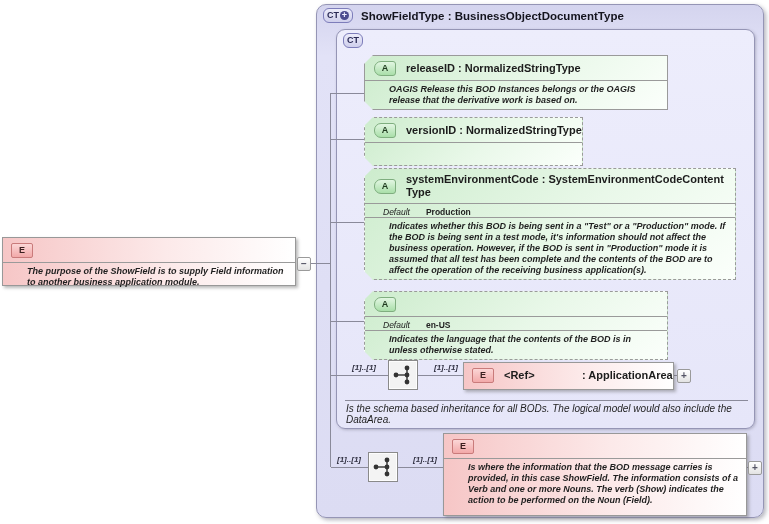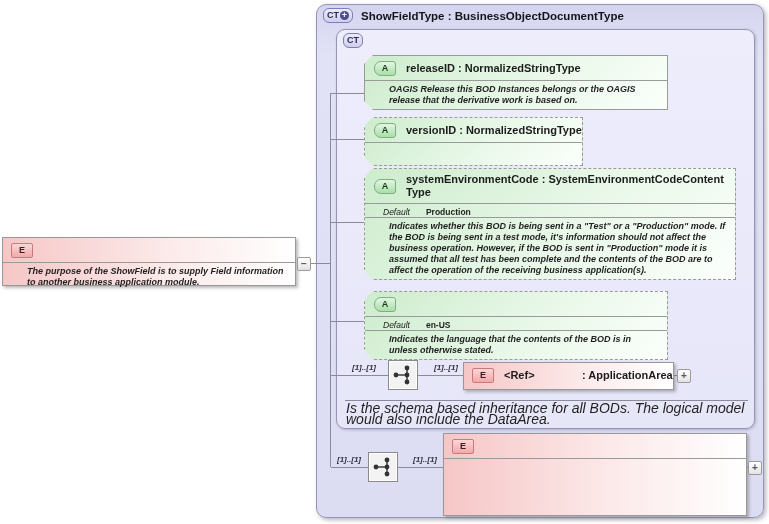--- a/index.html
+++ b/index.html
@@ -86,21 +86,21 @@
   .default-label{font-size:8.5px;font-style:italic;color:#222;}
   .default-value{font-size:8.5px;font-weight:bold;color:#222;}
   
   .card{
     position:absolute;z-index:5;font-size:8px;font-weight:bold;font-style:italic;
     color:#333344;white-space:nowrap;
   }
   .seq{position:absolute;z-index:5;}
   
   .inner-ann{
-    position:absolute;z-index:5;font-size:14px;font-style:italic;color:#1f1f1f;
+    position:absolute;z-index:5;font-size:10px;font-style:italic;color:#1f1f1f;
     line-height:11px;
   }
   .ref-name{display:inline-block;min-width:68px;}
 </style>
 </head>
 <body>
 
 <div class="stage">
 
   <div class="outer-ct"></div>
@@ -224,16 +224,17 @@
       <circle cx="19" cy="15" r="2.4" fill="#333"></circle>
       <circle cx="19" cy="22" r="2.4" fill="#333"></circle>
     </svg>
   </span>
   <span class="card" style="left:413px;top:455px;">[1]..[1]</span>
   <div class="ebox" style="left:443px;top:433px;width:302px;height:81px;">
     <div class="title-row">
       <span class="icon-e">E</span>
     </div>
     <div class="sep"></div>
+    <div class="ann">Is where the information that the BOD message carries is provided, in this case ShowField. The information consists of a Verb and one or more Nouns. The verb (Show) indicates the action to be performed on the Noun (Field).</div>
   </div>
   <div class="toggle" style="left:748px;top:461px;">+</div>
 
 </div>
 
 </body></html>

